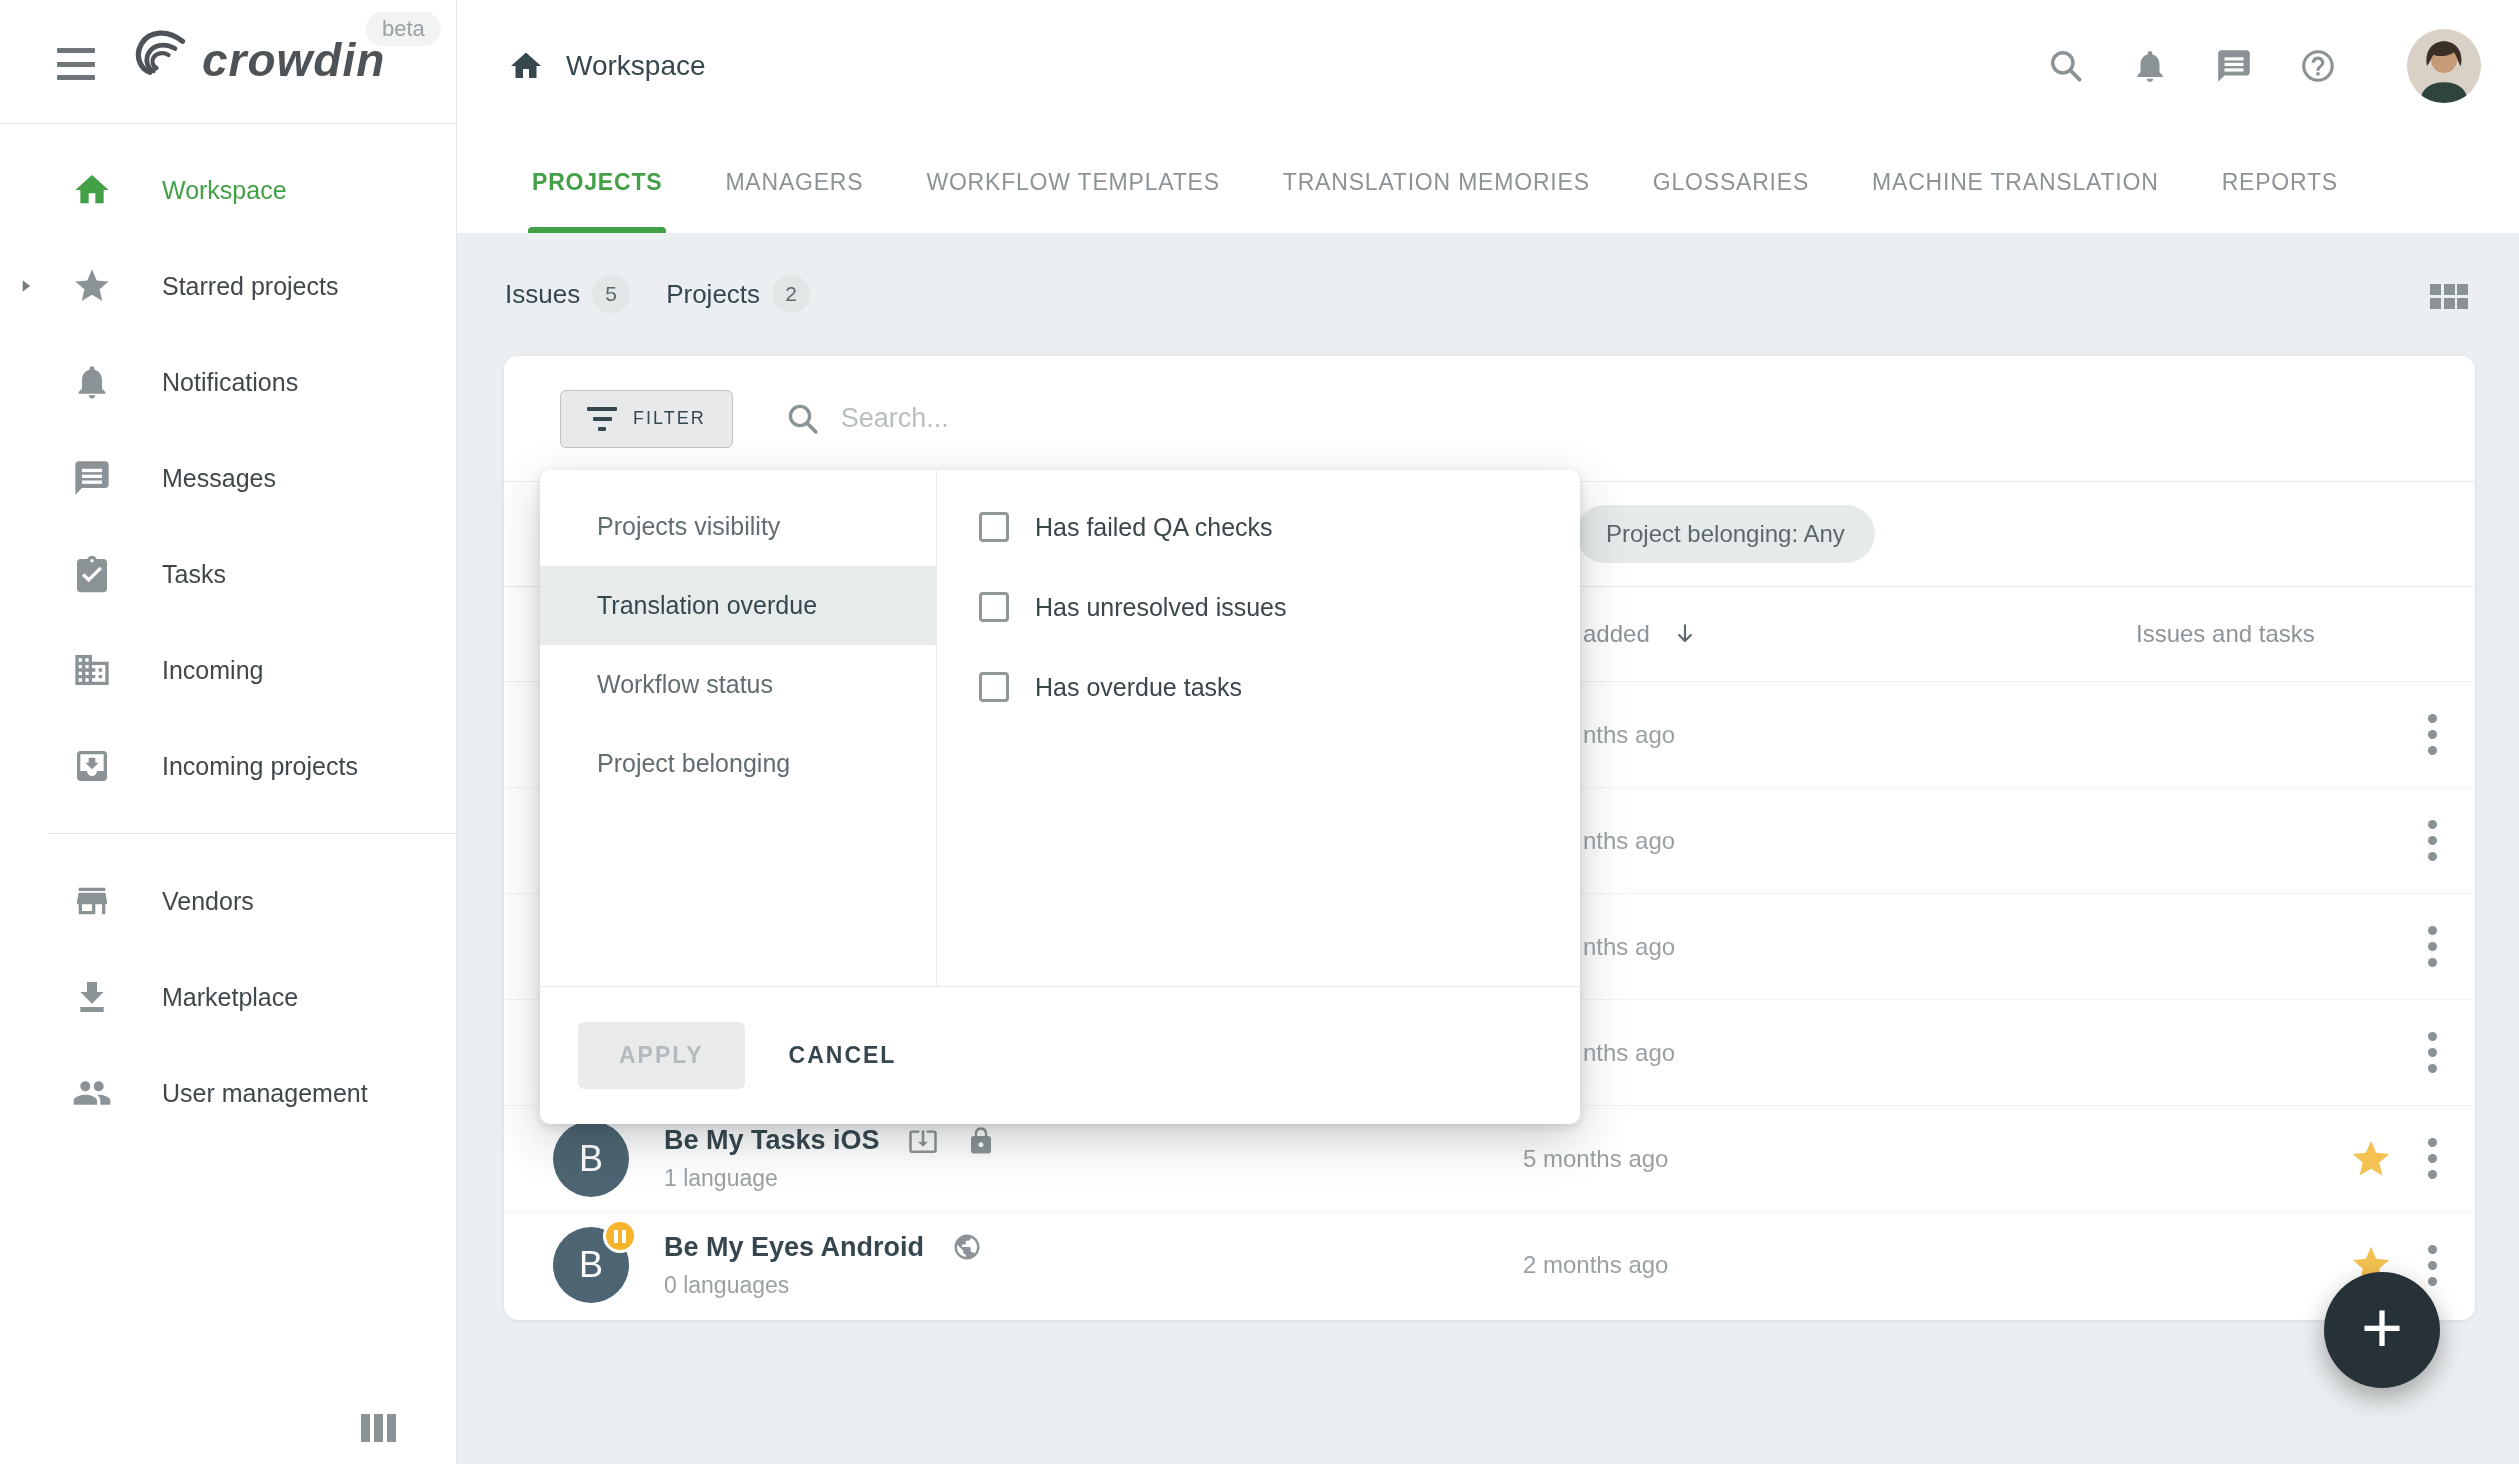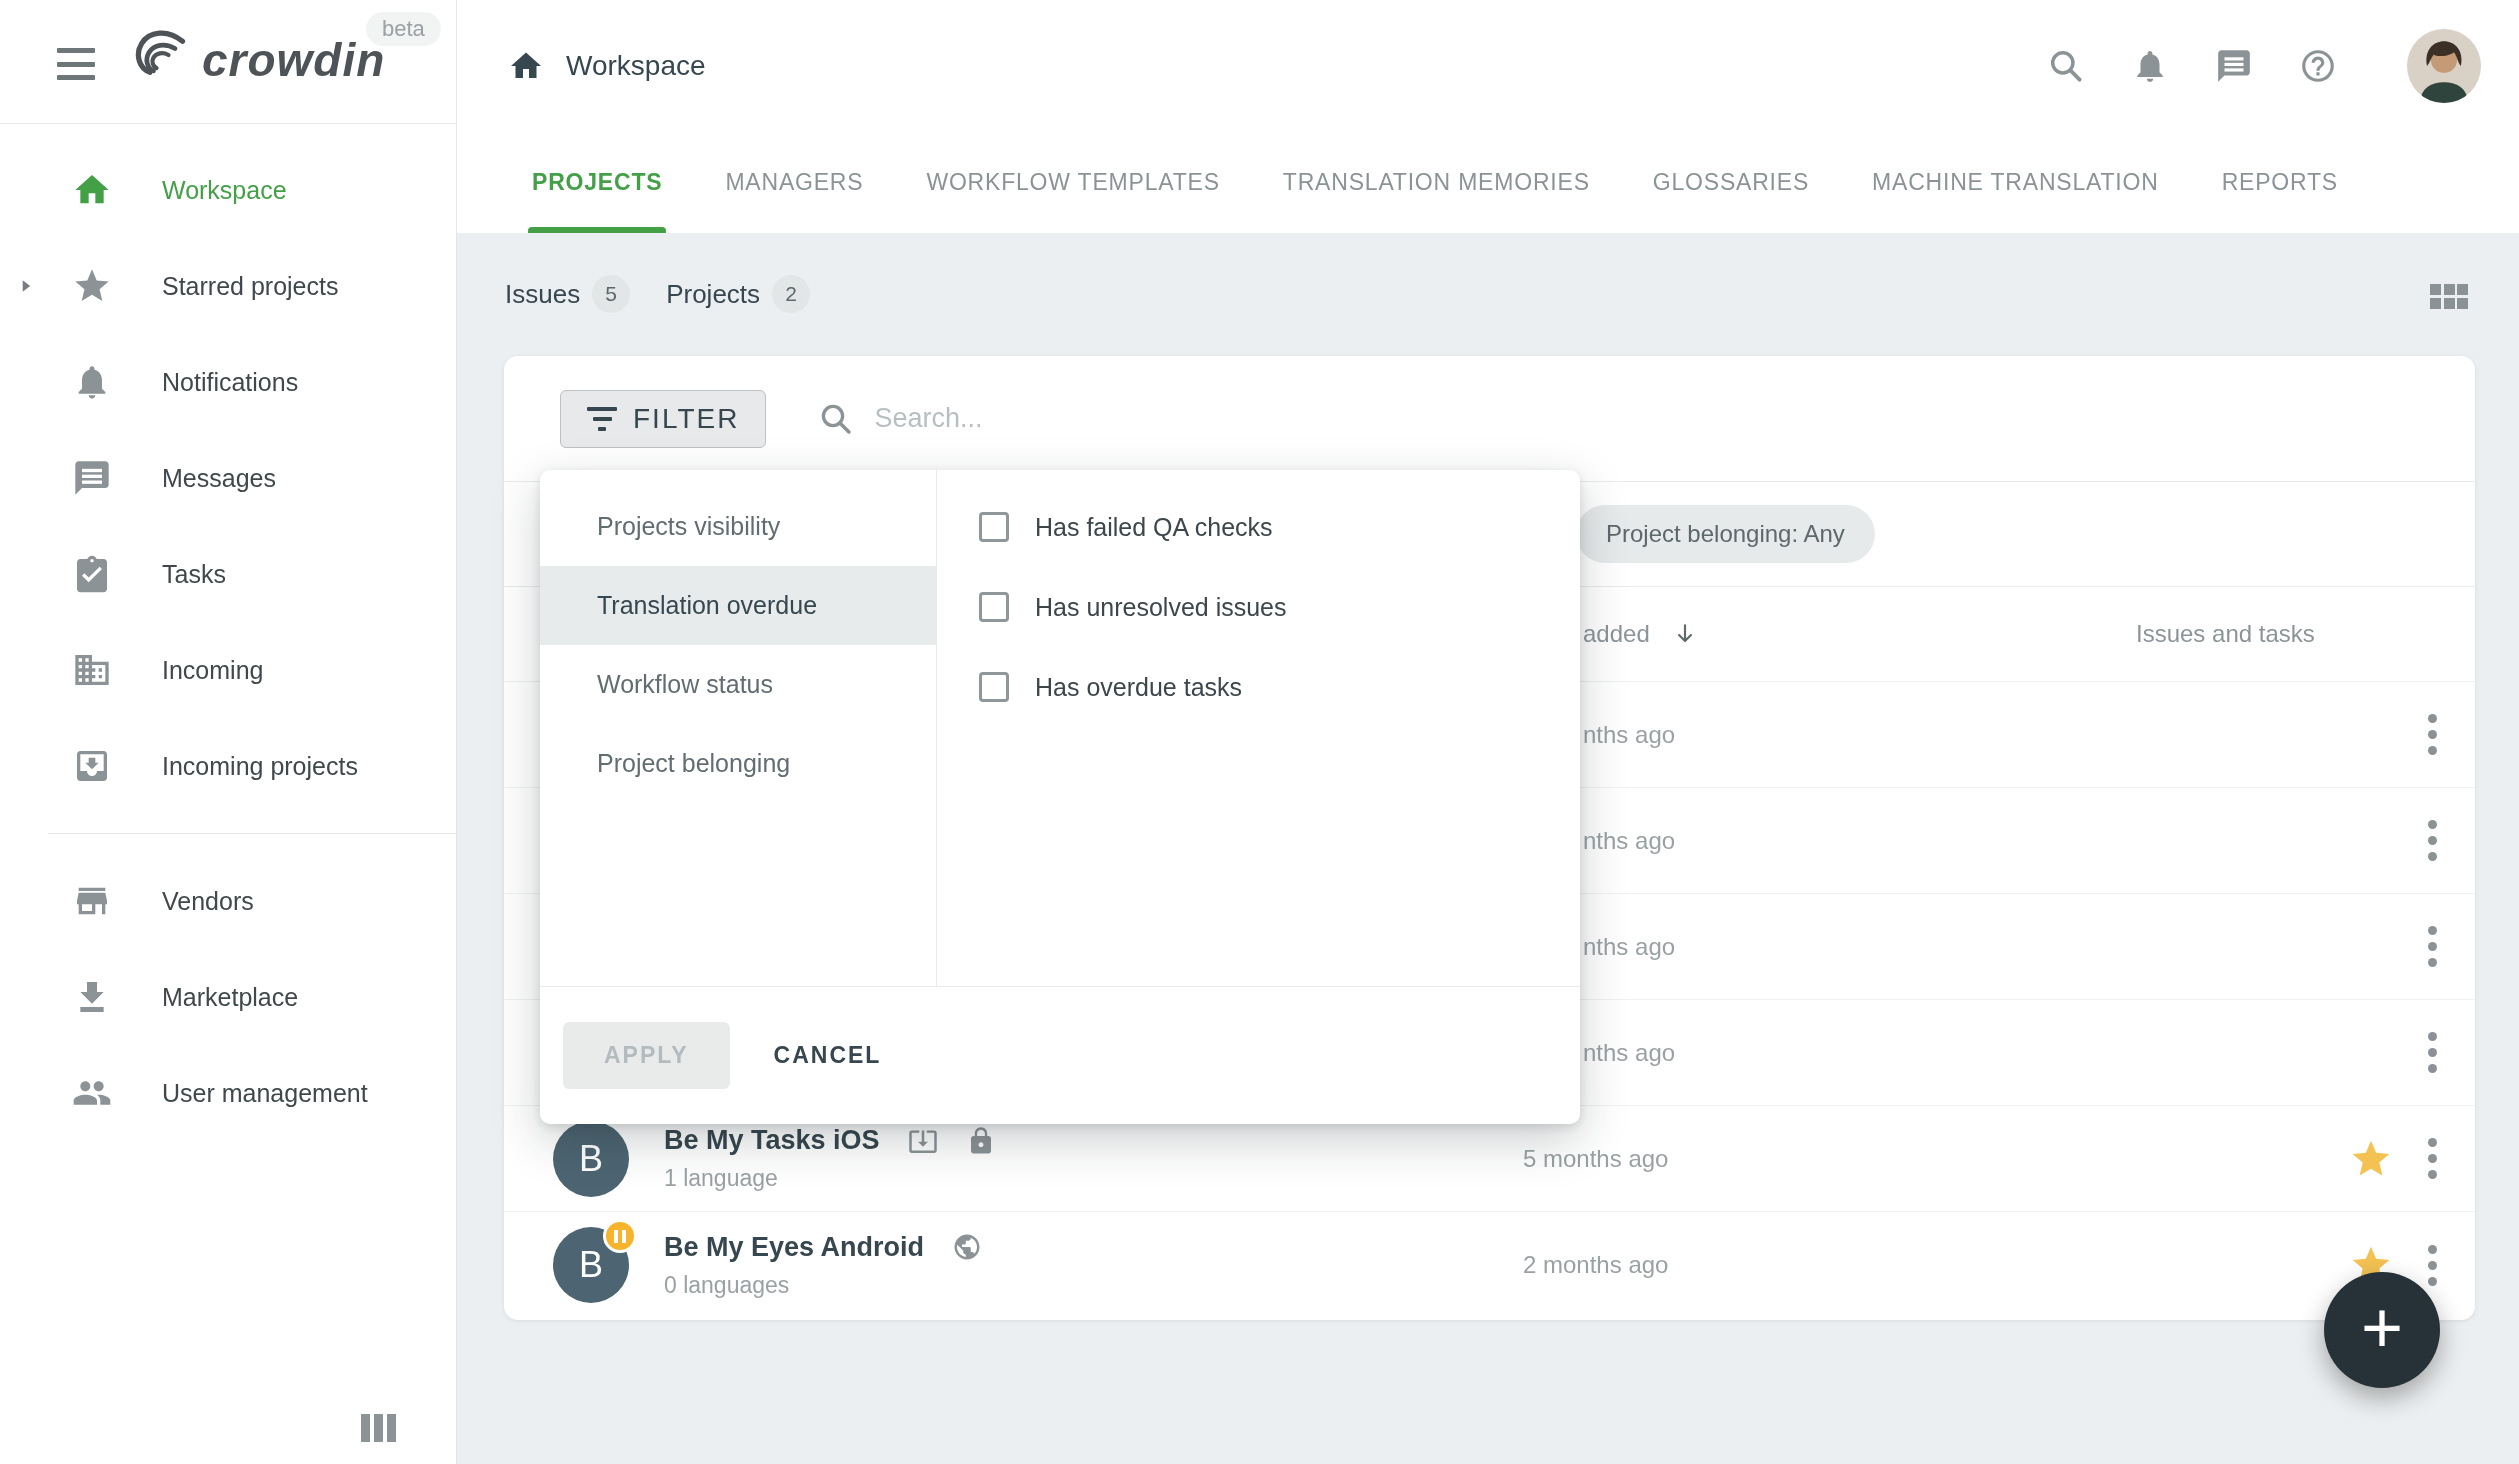--- a/index.html
+++ b/index.html
@@ -46,21 +46,21 @@
   .coll-label { font-size:26px; color:#37474f; cursor:pointer; }
   .coll-pill { min-width:38px; height:38px; border-radius:19px; background:#e2e6e7; color:#5d686c; font-size:21px; display:flex; align-items:center; justify-content:center; margin-left:12px; padding:0 10px; }
   .coll-gap { width:36px; }
   .grid-icon { position:absolute; left:2430px; top:284px; display:grid; grid-template-columns:repeat(3,11px); grid-template-rows:repeat(2,11px); gap:2.5px; cursor:pointer; }
   .grid-icon span { background:#8b9295; }
 
   
   .card { position:absolute; left:504px; top:356px; width:1971px; height:964px; background:#fff; border-radius:14px; box-shadow:0 1px 4px rgba(45,55,60,.10); z-index:2; }
   .filter-row { position:relative; height:125px; display:flex; align-items:center; }
   .filter-btn { margin-left:56px; height:58px; display:flex; align-items:center; gap:16px; padding:0 26px; background:#e7e9ea; border:1px solid #bcc2c4; border-radius:6px; cursor:pointer; }
-  .filter-btn .flabel { font-size:28px; letter-spacing:2px; color:#37474f; }
+  .filter-btn .flabel { font-size:18px; letter-spacing:2px; color:#37474f; }
   .filter-ic { width:30px; height:24px; display:flex; flex-direction:column; justify-content:space-between; align-items:center; }
   .filter-ic i { display:block; height:4px; background:#37474f; border-radius:1px; }
   .filter-ic i:nth-child(1){width:30px;} .filter-ic i:nth-child(2){width:19px;} .filter-ic i:nth-child(3){width:8px;}
   .searchbox { display:flex; align-items:center; margin-left:52px; gap:20px; }
   .searchbox .sic { width:36px; height:36px; }
   .searchbox input { border:none; outline:none; font-size:27px; color:#37474f; width:600px; font-family:"Liberation Sans",sans-serif; background:transparent; }
   .searchbox input::placeholder { color:#b8bfc2; }
 
   .chips-row { position:relative; height:106px; border-top:1px solid #e9ebec; border-bottom:1px solid #e9ebec; }
   .chip { position:absolute; left:1072px; top:50%; transform:translateY(-50%); background:#e7eaeb; color:#5d686c; font-size:24px; padding:15px 30px; border-radius:32px; cursor:pointer; white-space:nowrap; }
@@ -90,21 +90,21 @@
   .dropdown { position:absolute; left:540px; top:470px; width:1040px; height:654px; background:#fff; border-radius:10px; z-index:30;
               box-shadow:0 16px 48px rgba(25,32,36,.22), 0 3px 10px rgba(25,32,36,.12); }
   .dd-body { position:absolute; left:0; top:0; width:100%; height:516px; display:flex; }
   .dd-menu { width:397px; border-right:1px solid #e8eaec; padding-top:17px; }
   .dd-menu-item { height:79px; display:flex; align-items:center; padding-left:57px; font-size:25px; color:#626d72; cursor:pointer; }
   .dd-menu-item.selected { background:#e8ebec; color:#37474f; }
   .dd-options { flex:1; padding-top:17px; }
   .dd-option { height:80px; display:flex; align-items:center; padding-left:42px; cursor:pointer; }
   .cbx { width:30px; height:30px; border:3px solid #8f979a; border-radius:4px; flex:0 0 30px; }
   .dd-option .olbl { margin-left:26px; font-size:25px; color:#3c464b; }
-  .dd-footer { position:absolute; left:0; top:516px; width:100%; height:138px; border-top:1px solid #e8eaec; display:flex; align-items:center; padding-left:23px; }
+  .dd-footer { position:absolute; left:0; top:516px; width:100%; height:138px; border-top:1px solid #e8eaec; display:flex; align-items:center; padding-left:38px; }
   .apply-btn { background:#e9ebeb; border:none; border-radius:6px; padding:20px 41px; font-size:23px; letter-spacing:2px; font-weight:700; color:#b4bbbe; cursor:default; font-family:"Liberation Sans",sans-serif; }
   .cancel-btn { margin-left:44px; background:none; border:none; font-size:23px; letter-spacing:2px; font-weight:700; color:#37474f; cursor:pointer; font-family:"Liberation Sans",sans-serif; }
 
   
   .fab { position:absolute; left:2324px; top:1272px; width:116px; height:116px; border-radius:50%; background:#263238; color:#fff; display:flex; align-items:center; justify-content:center; box-shadow:0 10px 26px rgba(0,0,0,.32); cursor:pointer; z-index:40; }
   .fab span { font-size:72px; font-weight:300; line-height:1; margin-top:-6px; }
 
   svg.fill { fill:#8c9396; }
   svg.fill-green { fill:#43a047; }
   svg.fill-dark { fill:#37474f; }

